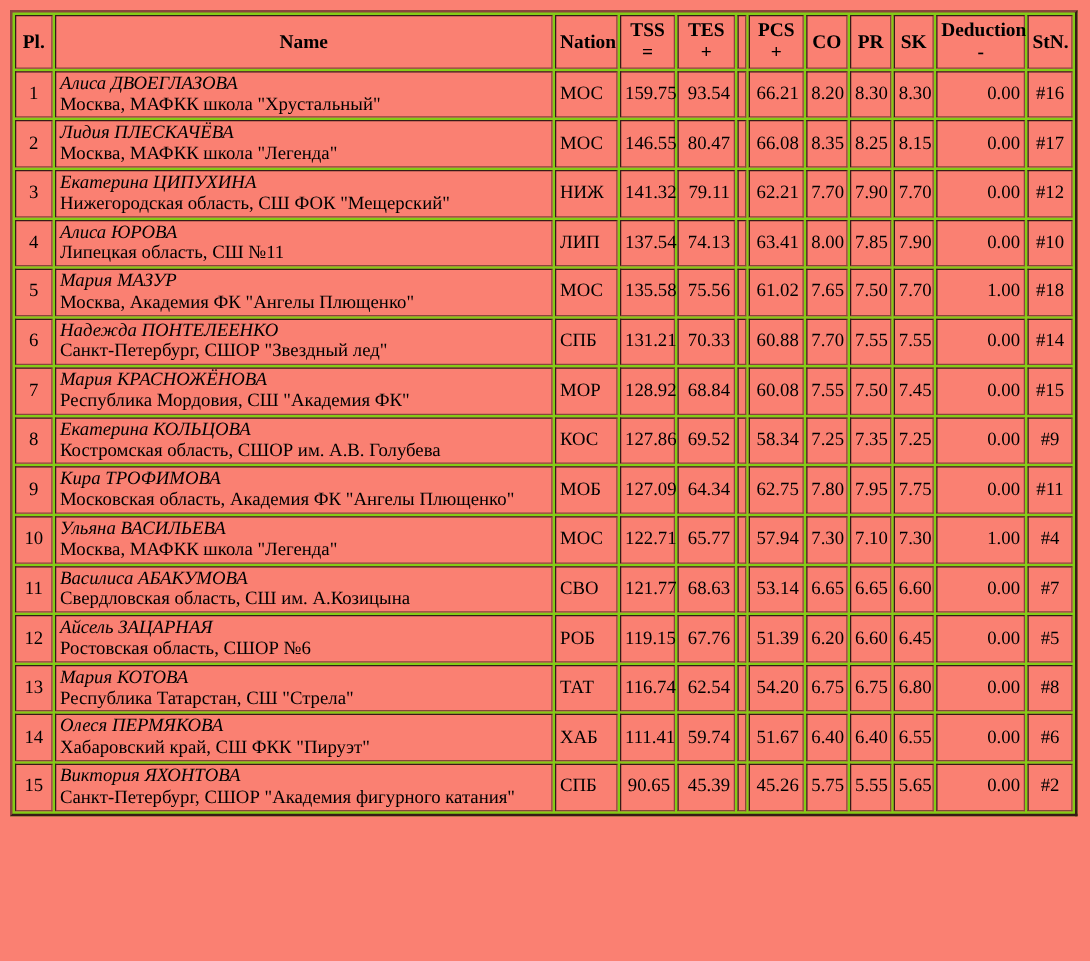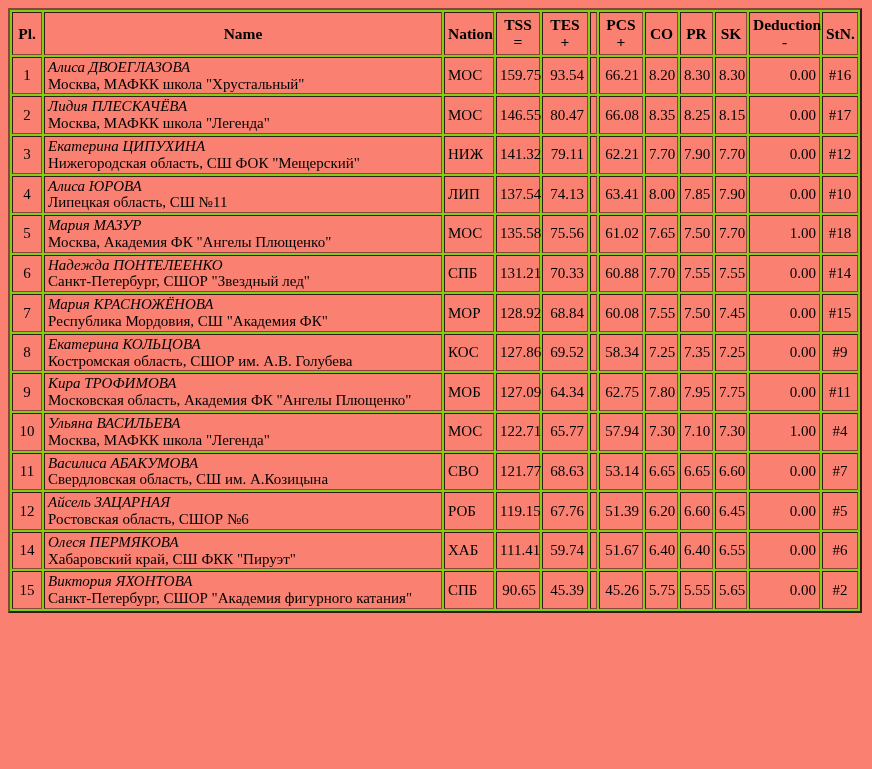--- a/index.html
+++ b/index.html
@@ -341,20 +341,37 @@
           <td class="num">67.76</td>
           <td class="gap"></td>
           <td class="num">51.39</td>
           <td class="num">6.20</td>
           <td class="num">6.60</td>
           <td class="num">6.45</td>
           <td class="ded">0.00</td>
           <td class="stn">#5</td>
         </tr>
         <tr>
+          <td class="pl">13</td>
+          <td class="name">
+            <span class="skater-name">Мария КОТОВА</span>
+            <span class="skater-club">Республика Татарстан, СШ "Стрела"</span>
+          </td>
+          <td class="nat">ТАТ</td>
+          <td class="num">116.74</td>
+          <td class="num">62.54</td>
+          <td class="gap"></td>
+          <td class="num">54.20</td>
+          <td class="num">6.75</td>
+          <td class="num">6.75</td>
+          <td class="num">6.80</td>
+          <td class="ded">0.00</td>
+          <td class="stn">#8</td>
+        </tr>
+        <tr>
           <td class="pl">14</td>
           <td class="name">
             <span class="skater-name">Олеся ПЕРМЯКОВА</span>
             <span class="skater-club">Хабаровский край, СШ ФКК "Пируэт"</span>
           </td>
           <td class="nat">ХАБ</td>
           <td class="num">111.41</td>
           <td class="num">59.74</td>
           <td class="gap"></td>
           <td class="num">51.67</td>

